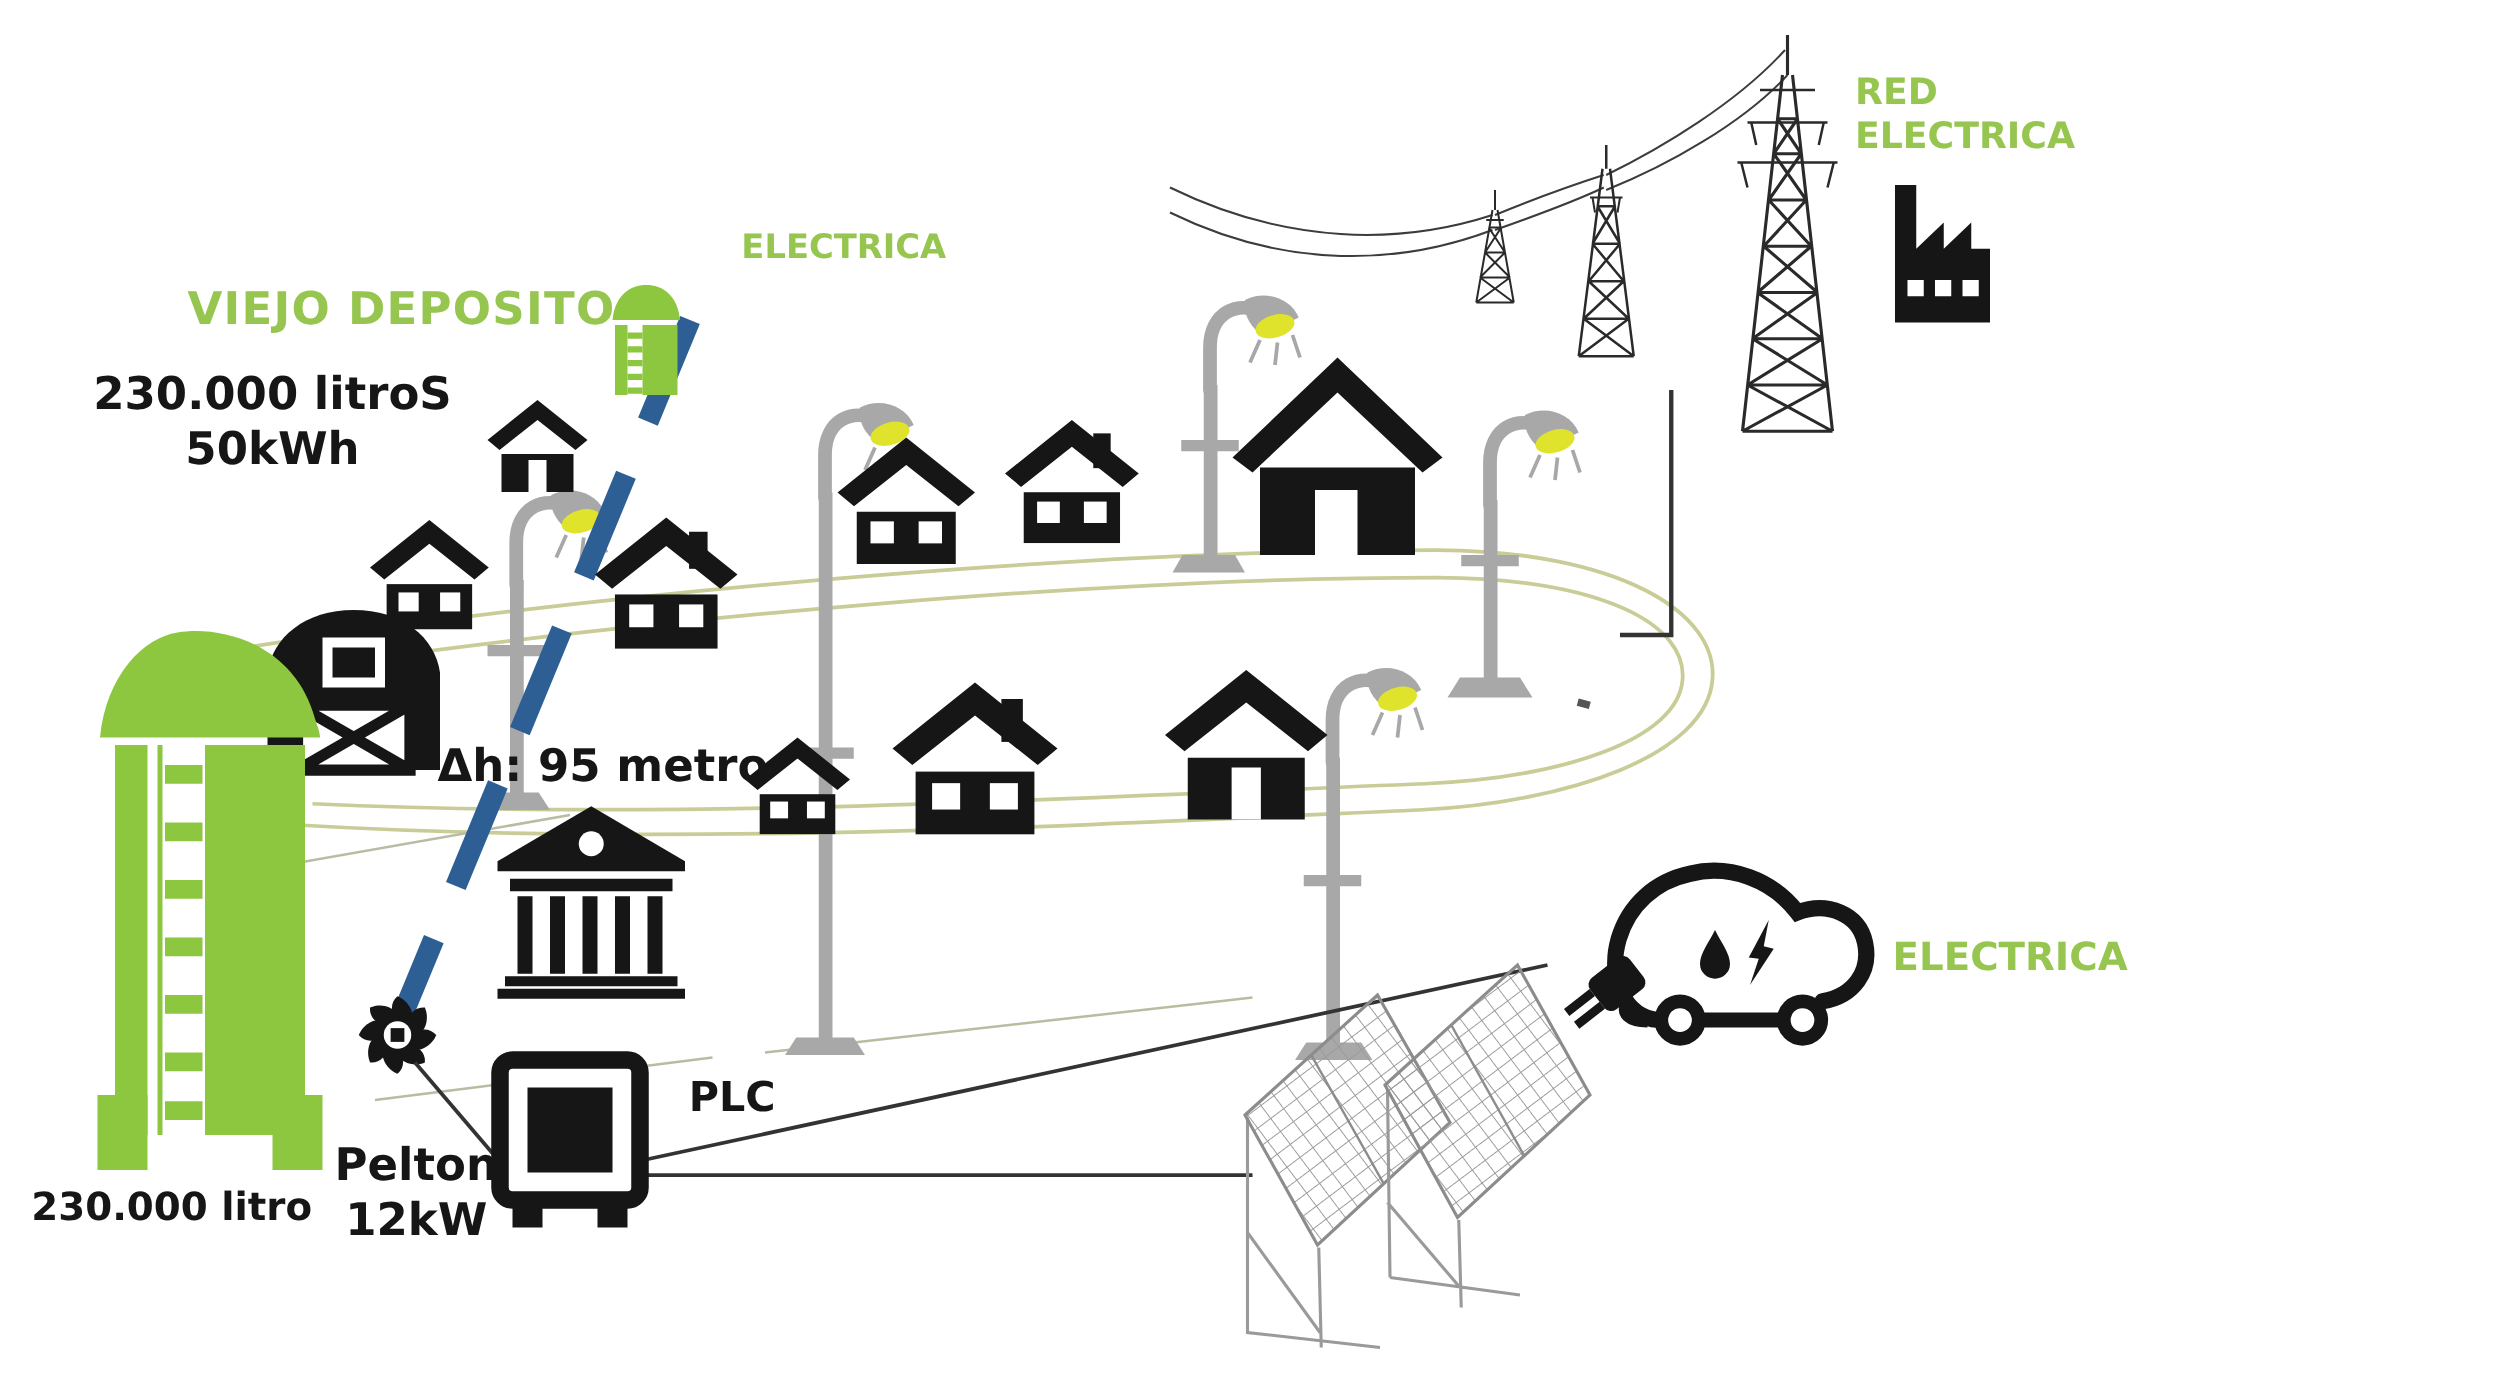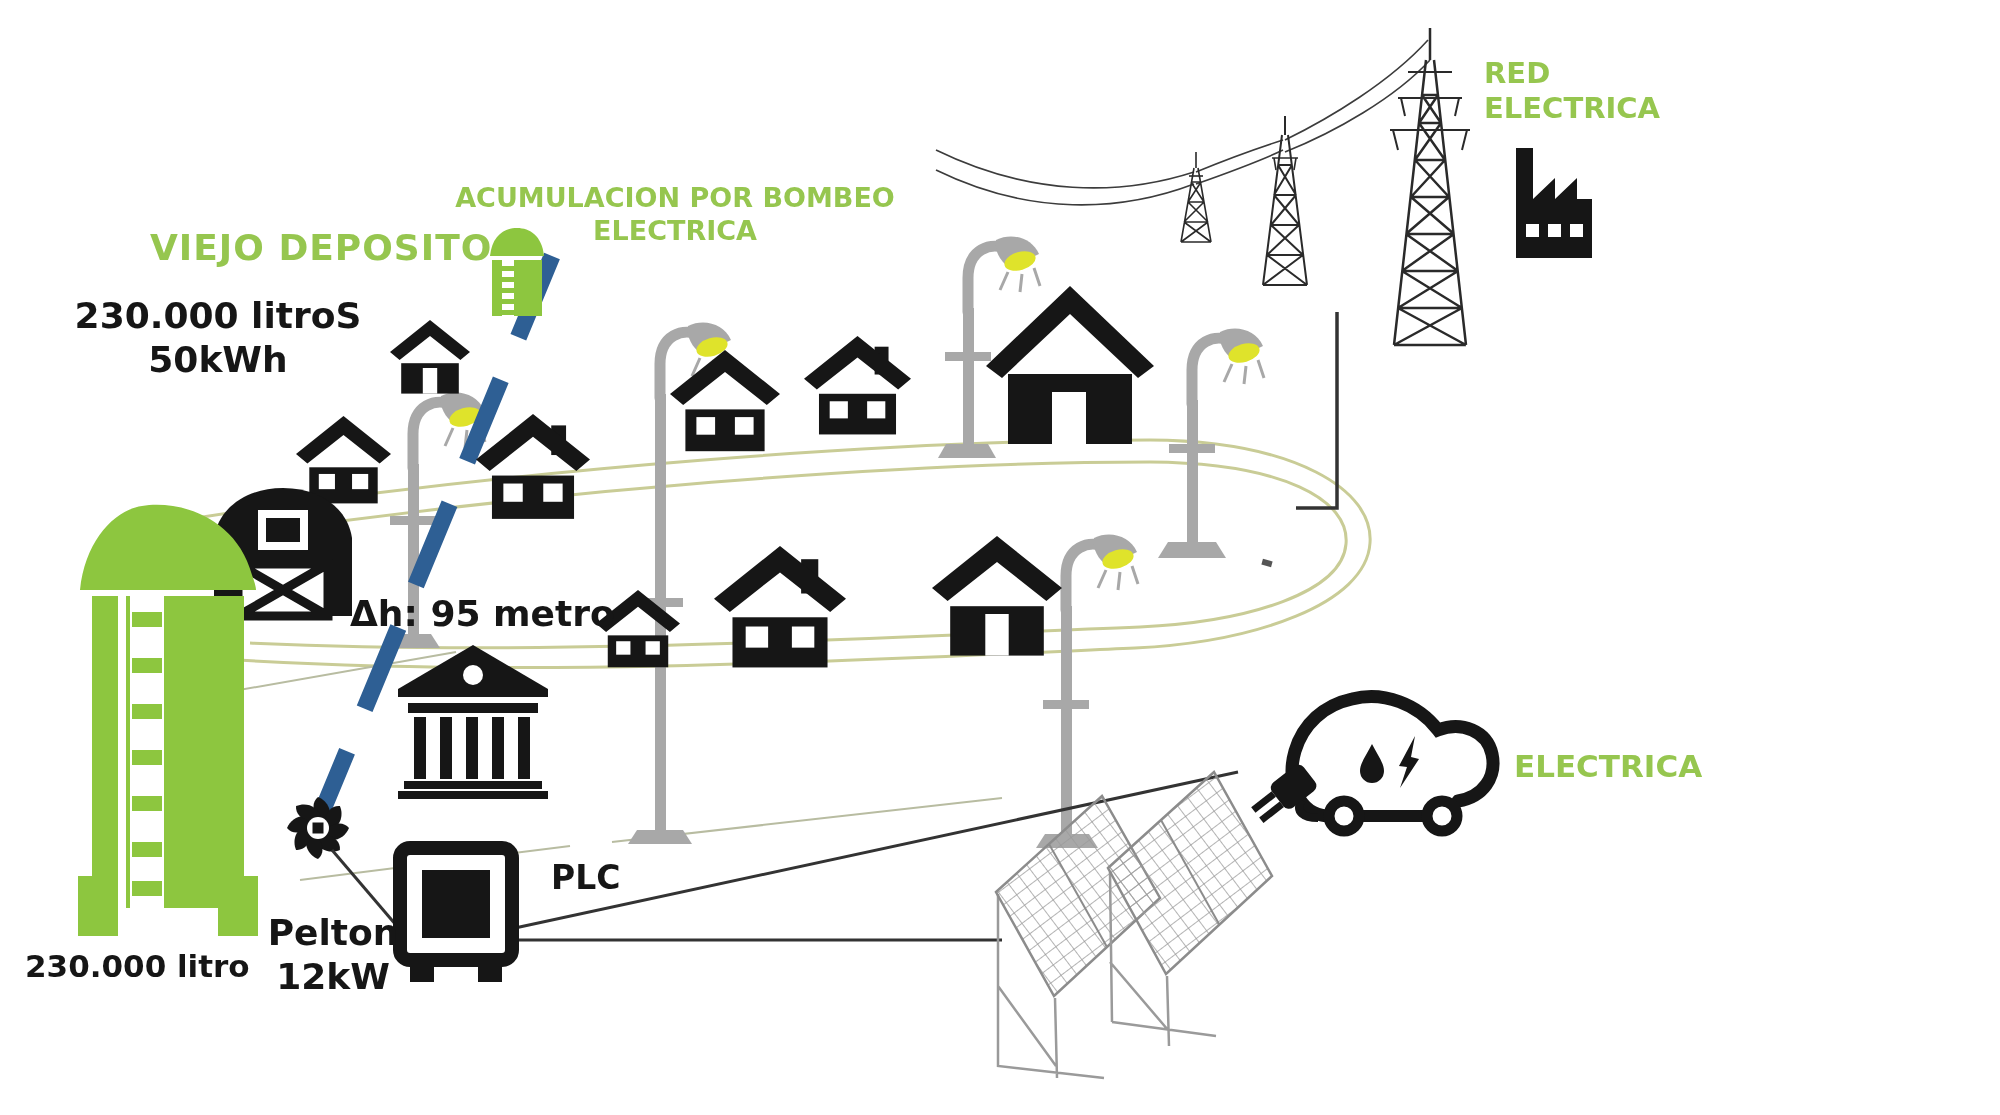--- a/index.html
+++ b/index.html
@@ -249,21 +249,20 @@
       <path d="M1516 258 V148 H1533 V199 L1555 178 V199 L1577 178 V199 H1592 V258 Z" fill="var(--ink)"></path>
       <rect x="1526" y="224" width="13" height="13" fill="#fff"></rect>
       <rect x="1548" y="224" width="13" height="13" fill="#fff"></rect>
       <rect x="1570" y="224" width="13" height="13" fill="#fff"></rect>
     </g>
   </svg>
 
   <div class="lbl green semib fs29" style="left:1484px; top:56px;">RED ELECTRICA</div>
 
   <div class="lbl green semib fs27 center" style="left:455px; top:182px; width:440px;">
-    <div>ACUMULACION POR BOMBEO</div>
     <div>ELECTRICA</div>
   </div>
 
   <div class="lbl green fs36" style="left:150px; top:226px;text-align:right;">VIEJO DEPOSITO</div>
 
   <div class="lbl fs30 center" style="left:73px; top:294px; width:290px;">
     <div>230.000 litroS</div>
     <div>50kWh</div>
   </div>
 

